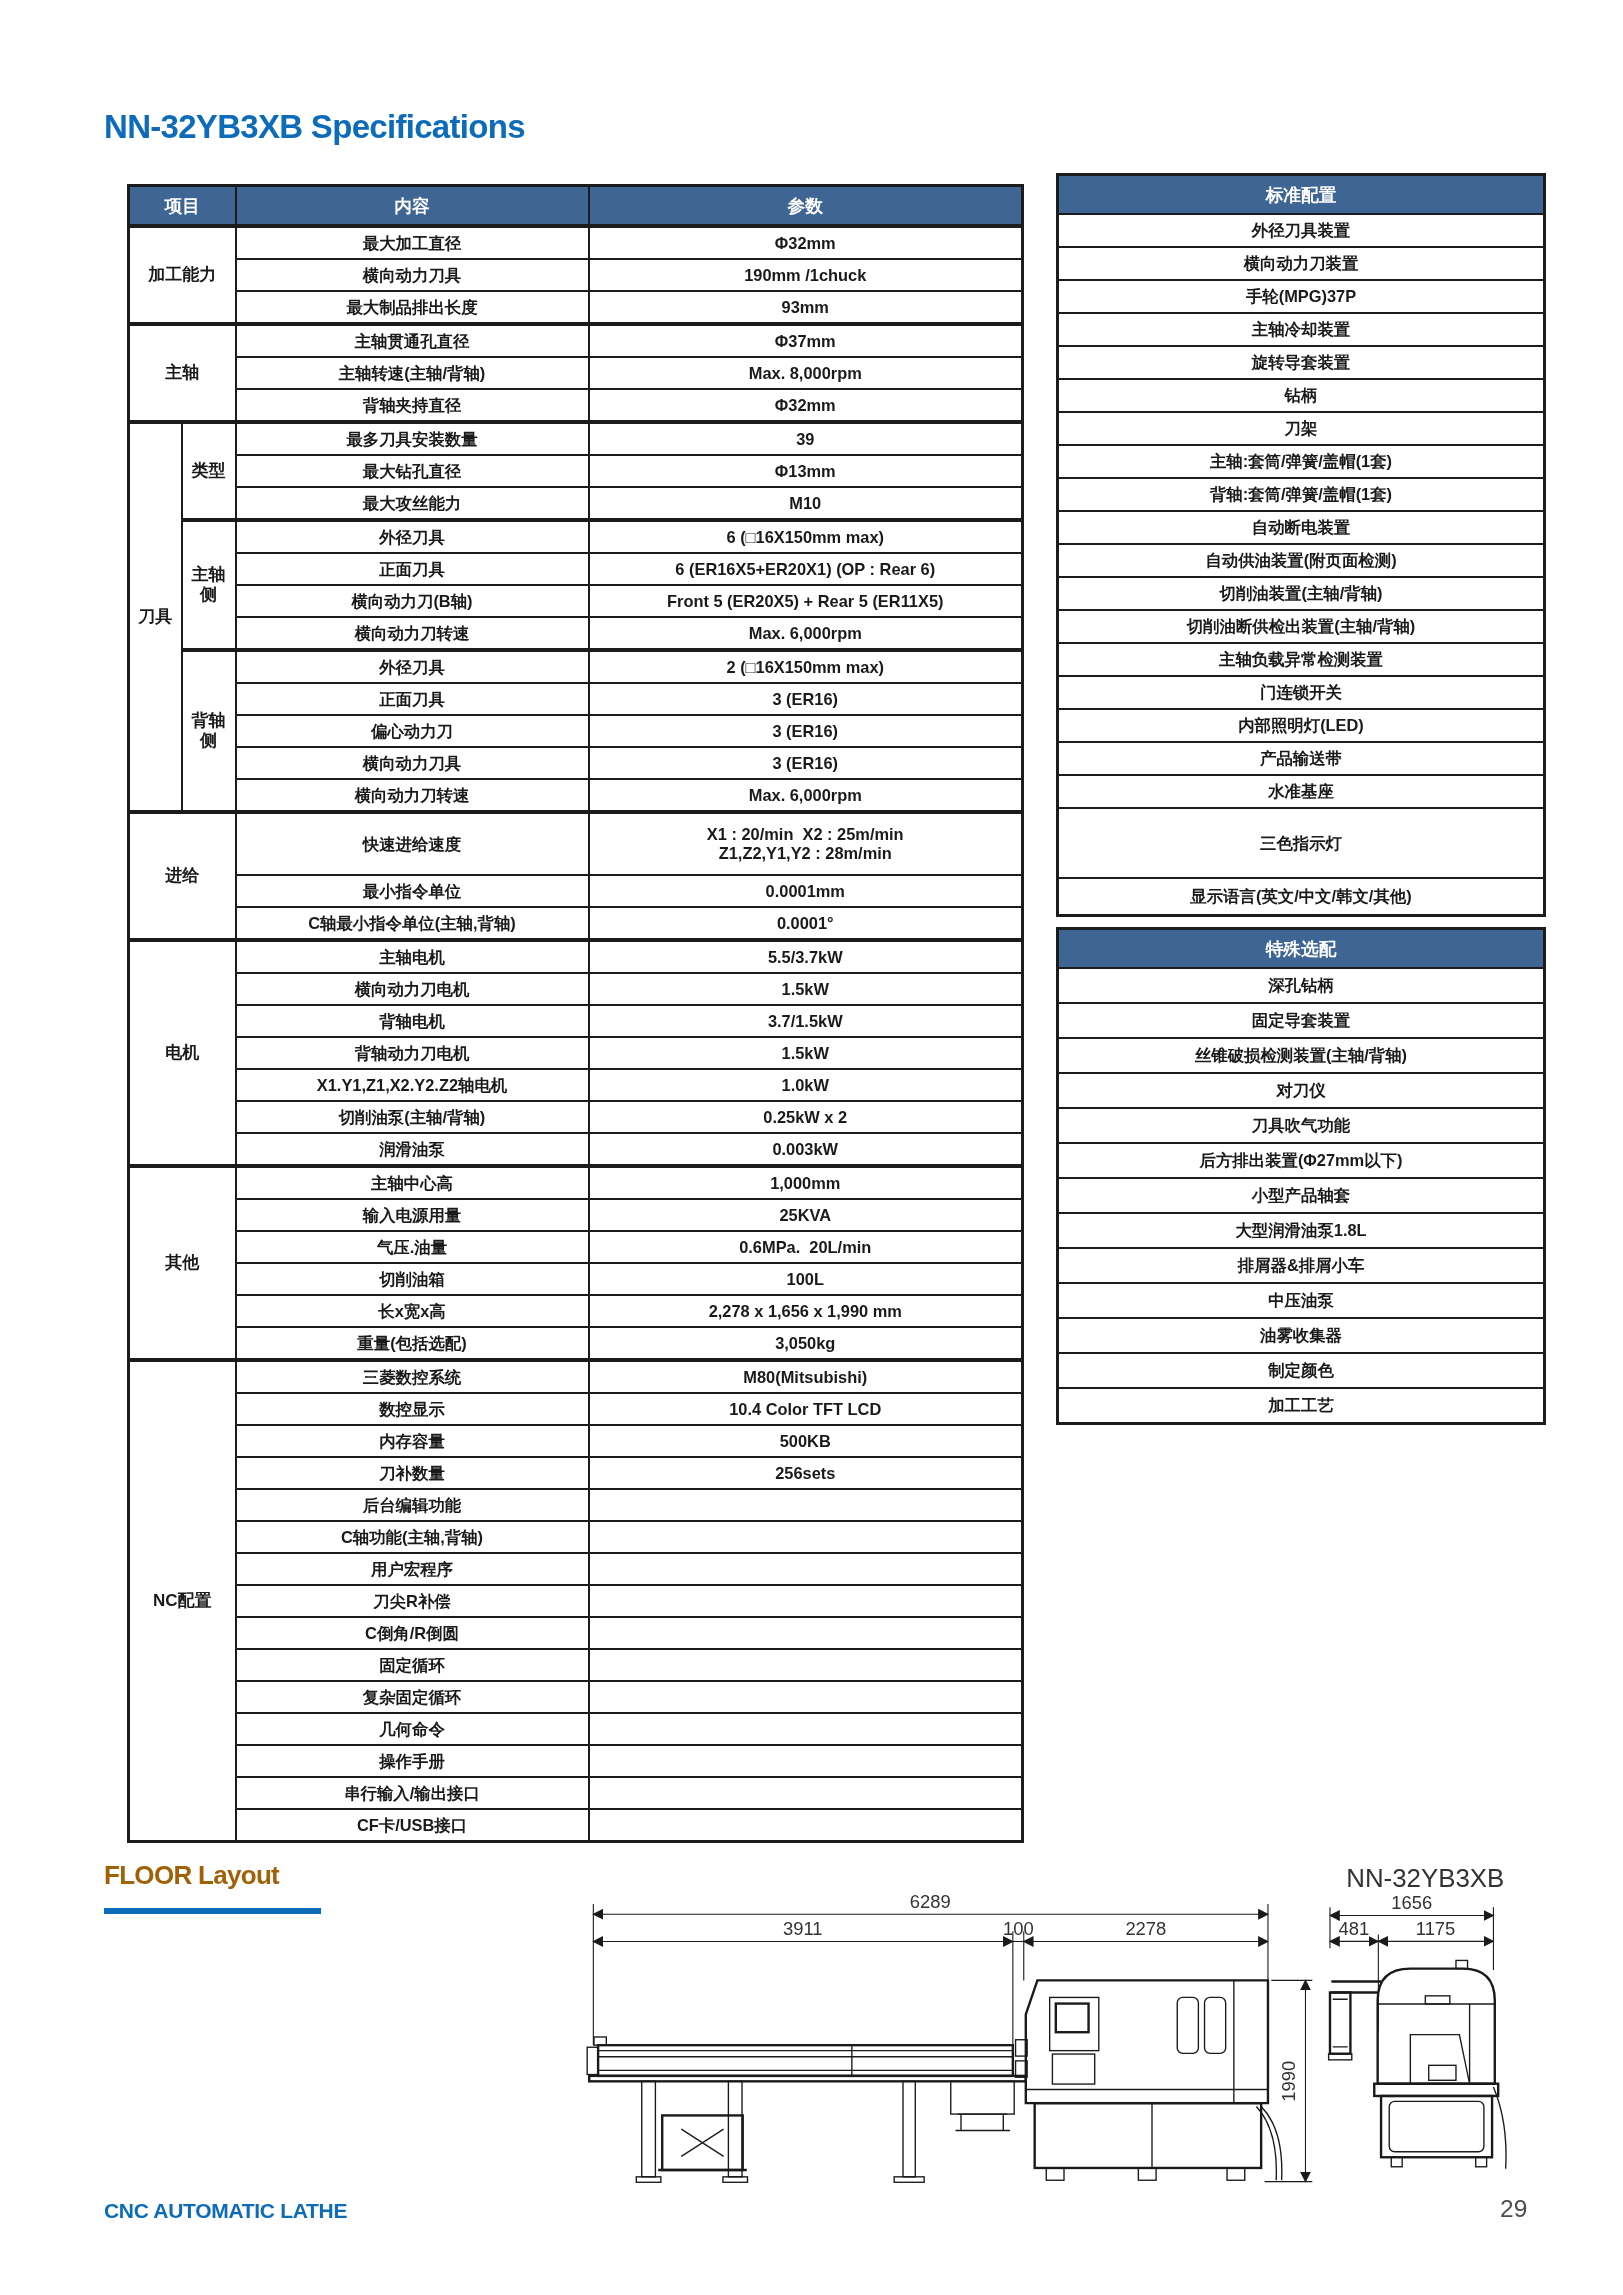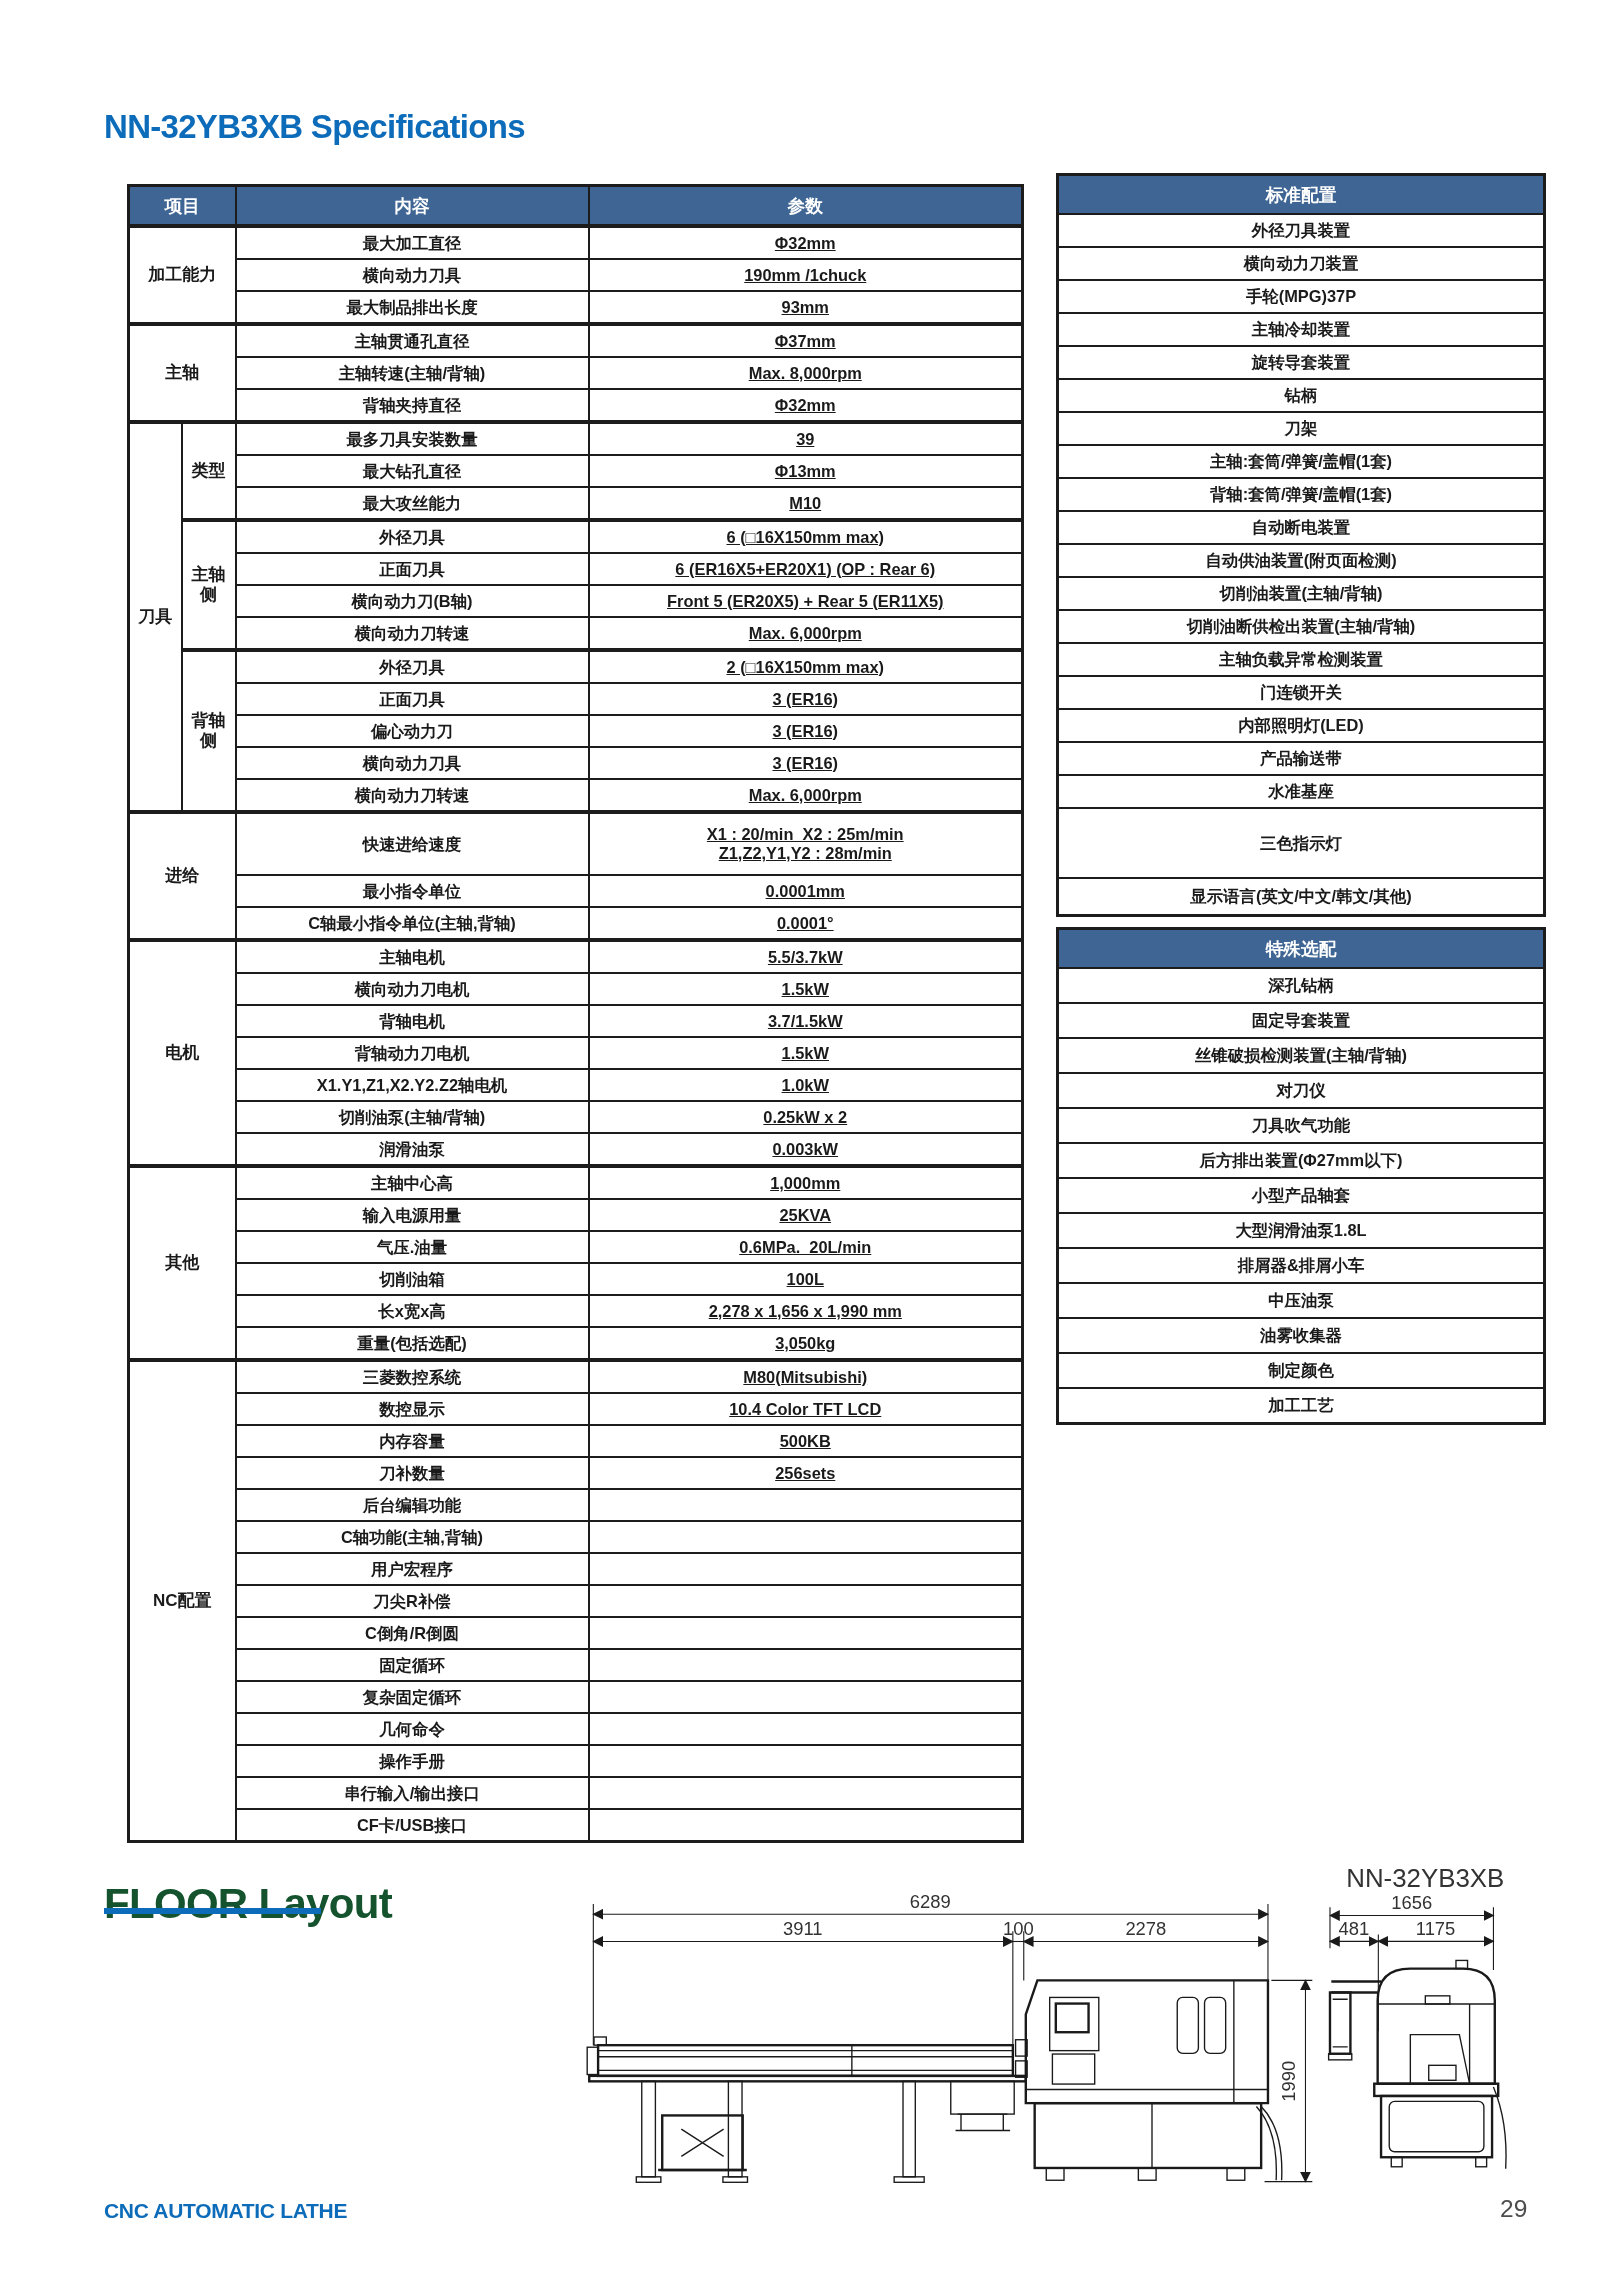--- a/index.html
+++ b/index.html
@@ -7,21 +7,21 @@
     width:1623px;height:2295px;position:relative;background:#ffffff;
     font-family:"Liberation Sans", sans-serif;color:#1a1a1a;
   }
   
   .page-title{
     position:absolute;left:104px;top:108px;
     font-size:33px;font-weight:bold;color:#0d6cba;letter-spacing:-0.7px;
   }
   .floor-title{
     position:absolute;left:104px;top:1860px;
-    font-size:42px;font-weight:bold;color:#14532d;letter-spacing:-0.7px;margin-top:20px;
+    font-size:26px;font-weight:bold;color:#a16207;letter-spacing:-0.7px;
   }
   .floor-underline{
     position:absolute;left:104px;top:1908px;width:217px;height:5.5px;background:#0d6cba;
   }
   .footer-left{
     position:absolute;left:104px;top:2199px;
     font-size:21px;font-weight:bold;color:#0d6cba;letter-spacing:-0.3px;
   }
   .page-number{
     position:absolute;left:1500px;top:2195px;
@@ -39,21 +39,21 @@
   }
   .spec-table td{
     border-left:2.7px solid #1c1c1c;border-right:2.7px solid #1c1c1c;
     border-top:2px solid #1c1c1c;border-bottom:2px solid #1c1c1c;
     font-size:16.4px;font-weight:bold;height:30px;line-height:1.15;
   }
   .spec-table tr.dbl td{height:60px;}
   .spec-table tr.g-top td{border-top:4.1px solid #1c1c1c;}
   .spec-table .glabel{font-size:17px;}
   .spec-table .sglabel{font-size:17px;padding:0 1.4px;text-align:center;}
-  .spec-table .cval{white-space:pre-wrap;text-decoration:underline;}
+  .spec-table .cval{white-space:pre-wrap;}
   
   .cfg-table{position:absolute;}
   .cfg-std{left:1056px;top:173px;}
   .cfg-opt{left:1056px;top:927px;}
   .cfg-table table{width:490px;border:3.4px solid #1c1c1c;}
   .cfg-table th{
     background:#3e6593;color:#ffffff;font-size:17.7px;font-weight:bold;
     height:37px;border:2.7px solid #1c1c1c;
   }
   .cfg-table td{

